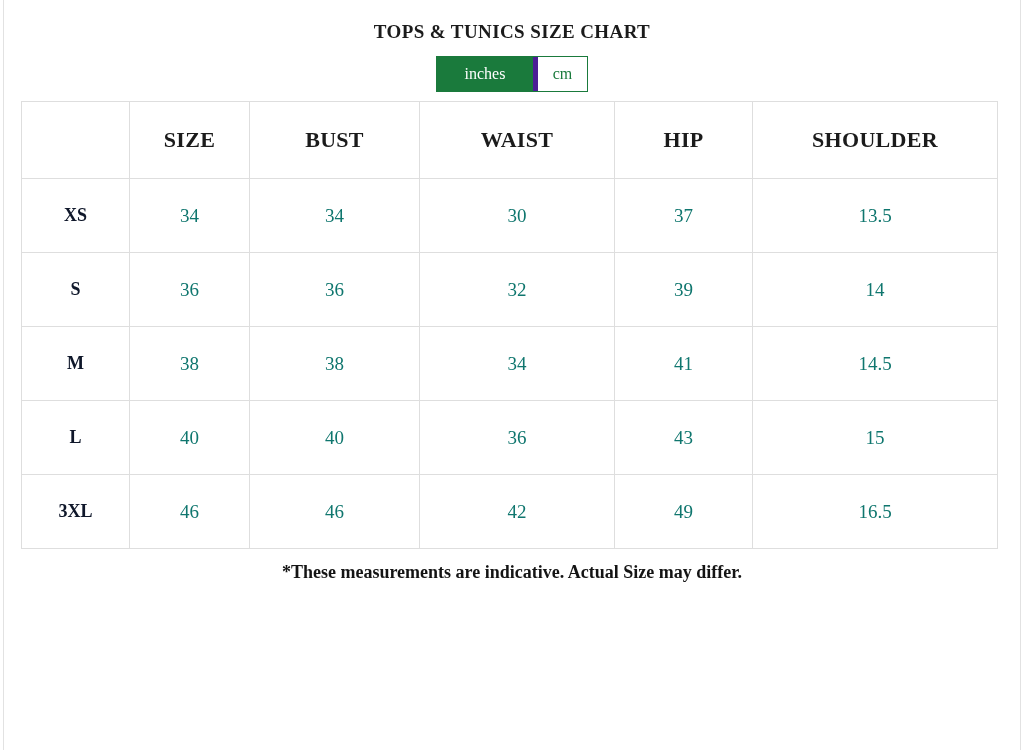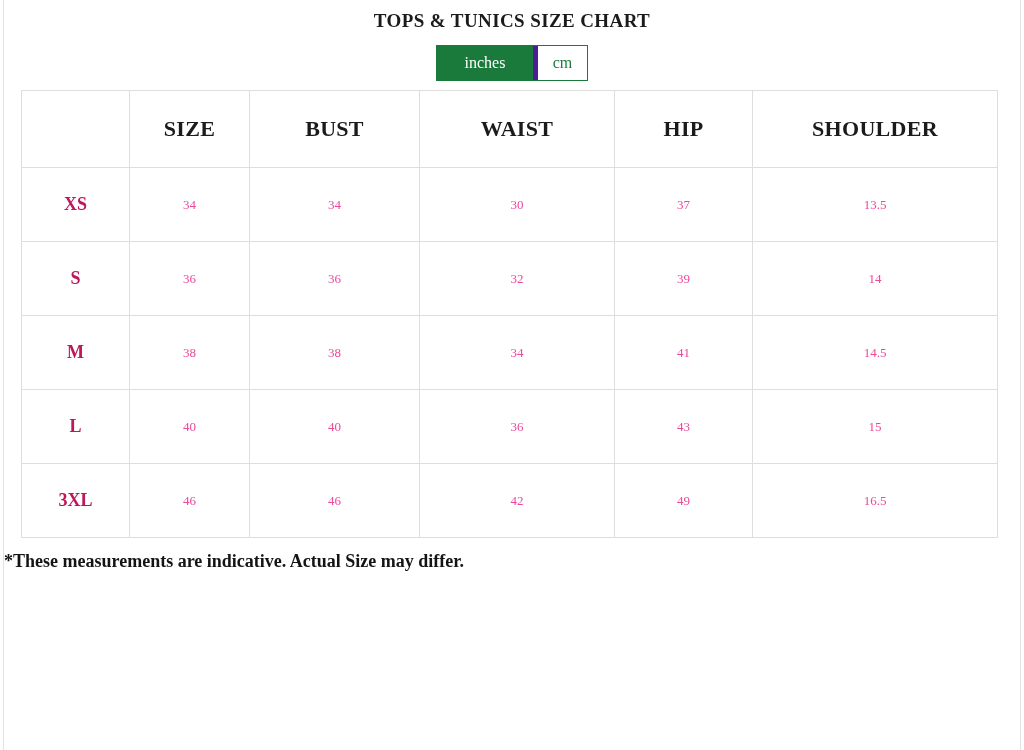--- a/index.html
+++ b/index.html
@@ -18,21 +18,21 @@
     border-left: 1px solid #e2e2e2;
     border-right: 1px solid #e2e2e2;
     background: #ffffff;
   }
   .title {
     text-align: center;
     font-size: 19px;
     font-weight: bold;
     letter-spacing: 0.4px;
     color: #1b1b1b;
-    padding-top: 10px;
+    padding-top: 21px;
   }
   .toggle-wrap {
     display: flex;
     justify-content: center;
     margin-top: 13px;
   }
   .toggle {
     display: inline-flex;
     border: 1px solid #1a7a3c;
     overflow: hidden;
@@ -69,39 +69,39 @@
   .size-table thead th {
     height: 77px;
     font-size: 22px;
     font-weight: bold;
     letter-spacing: 0.3px;
     color: #1b1b1b;
   }
   .size-table tbody th {
     font-size: 18px;
     font-weight: bold;
-    color: #be185d;
+    color: #0f172a;
   }
   .size-table tbody th, .size-table tbody td {
     height: 74px;
   }
   .size-table tbody td {
-    font-size: 13px;
+    font-size: 19px;
     font-weight: normal;
-    color: #ec4899;
+    color: #0f766e;
     text-align: center;
   }
   .col-0 { width: 108px; }
   .col-1 { width: 120px; }
   .col-2 { width: 170px; }
   .col-3 { width: 195px; }
   .col-4 { width: 138px; }
   .col-5 { width: 245px; }
   .footnote {
-    text-align: left;
+    text-align: center;
     font-size: 18px;
     font-weight: bold;
     color: #141414;
     margin-top: 13px;
   }
 </style>
 </head>
 <body>
 
 <div class="page">

